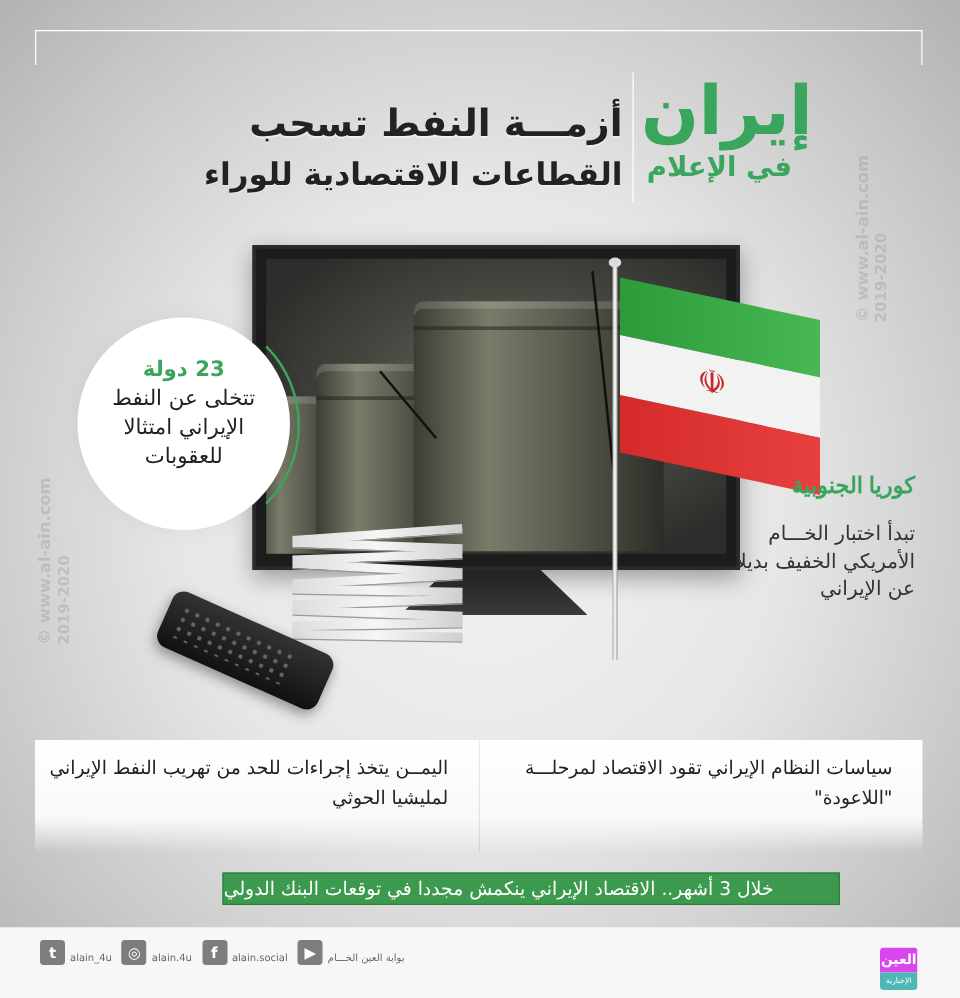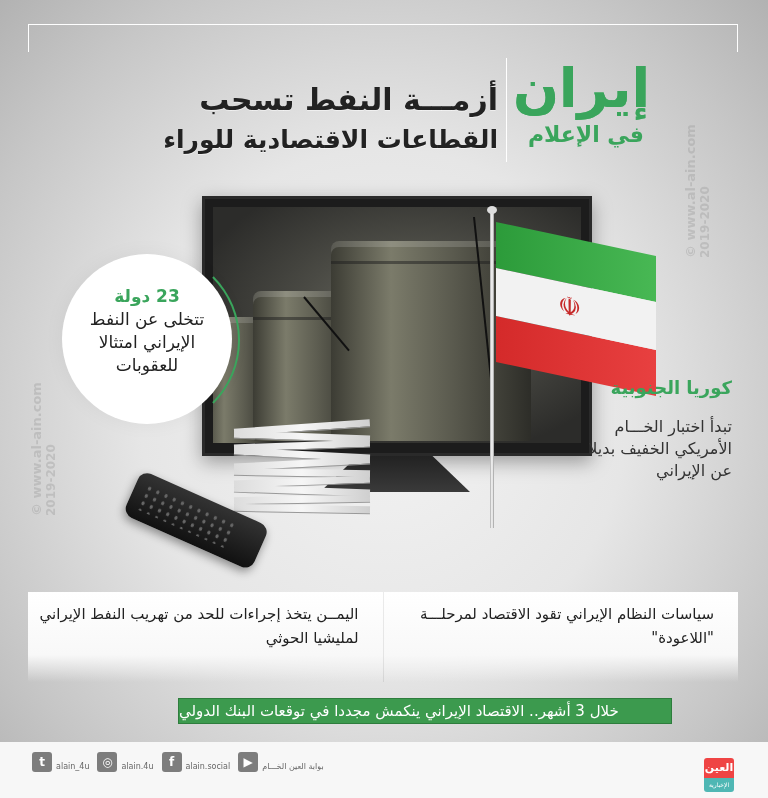--- a/index.html
+++ b/index.html
@@ -31,21 +31,21 @@
     position: absolute; left: 506px; top: 58px; width: 162px; height: 104px;
     border-left: 1.5px solid #fff; direction: rtl; text-align: center;
   }
   .brand-title {
     font-family: "DejaVu Sans", sans-serif; font-weight: bold; font-size: 54px; line-height: 62px;
     color: #3aa55c; padding-right: 18px; text-align: right;
     background: linear-gradient(180deg, #2f9a50, #4cb86e);
     -webkit-background-clip: text; color: #3aa55c;
   }
   .brand-sub {
-    font-weight: bold; font-size: 22px; color: #3aa55c; text-align: right; padding-right: 24px; margin-top: 2px;
+    font-weight: bold; font-size: 22px; color: #3aa55c; text-align: center; padding-right: 24px; margin-top: 2px;
   }
   .headline {
     position: absolute; right: 270px; top: 80px; direction: rtl; text-align: right;
     color: #222; font-weight: bold; text-shadow: 0 1px 0 rgba(255,255,255,0.5);
   }
   .headline .l1 { font-size: 30px; line-height: 40px; }
   .headline .l2 { font-size: 25px; line-height: 40px; }
   
   .circle-callout {
     position: absolute; left: 62px; top: 254px; width: 170px; height: 170px;
@@ -106,21 +106,21 @@
     background: linear-gradient(180deg, #333, #111); border-radius: 10px;
     transform: rotate(24deg); transform-origin: left top;
     box-shadow: 0 4px 10px rgba(0,0,0,0.4);
   }
   .remote-btns { position: absolute; left: 10px; top: 10px; right: 30px; bottom: 10px;
     background-image: radial-gradient(circle, #666 1.5px, transparent 2px); background-size: 9px 8px; }
   
   .korea {
     position: absolute; right: 36px; top: 376px; width: 160px; direction: rtl; text-align: right;
   }
-  .korea .k-title { color: #3aa55c; font-weight: bold; font-size: 18px; line-height: 24px; }
+  .korea .k-title { color: #3aa55c; font-weight: bold; font-size: 18px; line-height: 24px; font-family: Liberation Serif, serif; }
   .korea .k-desc { color: #333; font-size: 16px; line-height: 22px; margin-top: 16px; }
   
   .cards {
     position: absolute; left: 28px; top: 592px; width: 710px; height: 90px;
     display: flex; flex-direction: row-reverse;
     background: linear-gradient(180deg, #fff 0%, #f8f8f8 70%, rgba(255,255,255,0) 100%);
   }
   .card {
     flex: 1; direction: rtl; text-align: right; padding: 10px 24px 0 10px;
     font-size: 15px; line-height: 24px; color: #222;
@@ -141,21 +141,21 @@
   .soc-icon {
     width: 20px; height: 20px; background: #7d7d7d; border-radius: 3px; color: #fff;
     font-size: 12px; line-height: 20px; text-align: center; font-weight: bold;
   }
   .soc-label { font-size: 8px; color: #666; line-height: 10px; }
   .site-url { position: absolute; left: 648px; top: 29px; font-size: 9px; color: #777; margin-top: 32px; }
   .logo {
     position: absolute; left: 704px; top: 758px; width: 30px; height: 34px;
     border-radius: 3px; overflow: hidden;
   }
-  .logo-top { height: 60%; background: #ef4444; color: #fff; font-size: 11px; text-align: center; line-height: 20px; font-weight: bold; }
+  .logo-top { height: 60%; background: #d946ef; color: #fff; font-size: 11px; text-align: center; line-height: 20px; font-weight: bold; }
   .logo-bot { height: 40%; background: #4fb7b4; color: #fff; font-size: 6px; text-align: center; line-height: 14px; }
 </style>
 </head>
 <body>
 
 <div class="main">
   <div class="frame-top"></div>
 
   <div class="watermark wm-right">
     <span>© www.al-ain.com</span>

